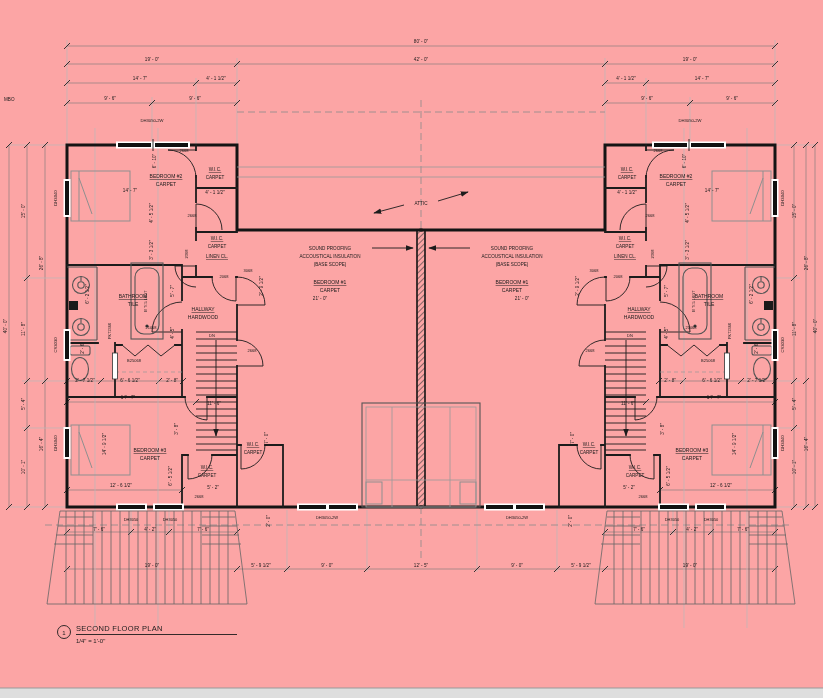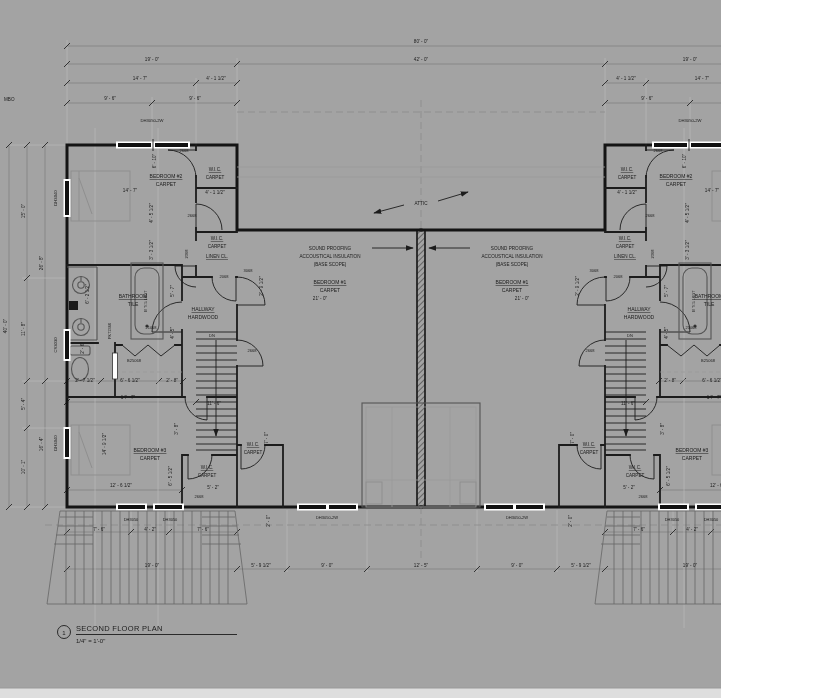--- a/index.html
+++ b/index.html
@@ -1,16 +1,16 @@
 <!DOCTYPE html>
 <html><head>
 <meta charset="utf-8">
 <style>
   html,body{margin:0;padding:0;background:#ffffff;}
-  #sheet{position:relative;width:721px;height:698px;background:#a3a3a3;overflow:hidden;
+  #sheet{position:relative;width:823px;height:698px;background:#fca5a5;overflow:hidden;
          font-family:"Liberation Sans",sans-serif;}
   svg{position:absolute;left:0;top:0;}
   text{fill:#1c1c1c;}
   .lbl{font-family:"Liberation Sans",sans-serif;}
   .wall{stroke:#141414;stroke-width:3;fill:none;stroke-linecap:square;}
   .iwall{stroke:#1c1c1c;stroke-width:1.8;fill:none;stroke-linecap:square;}
   .thin{stroke:#1c1c1c;stroke-width:0.9;fill:none;}
   .fix{stroke:#555;stroke-width:1.1;fill:none;}
   .gray{stroke:#9a9a9a;stroke-width:0.8;fill:none;}
   .lgray{stroke:#b9b9b9;stroke-width:0.7;fill:none;}

